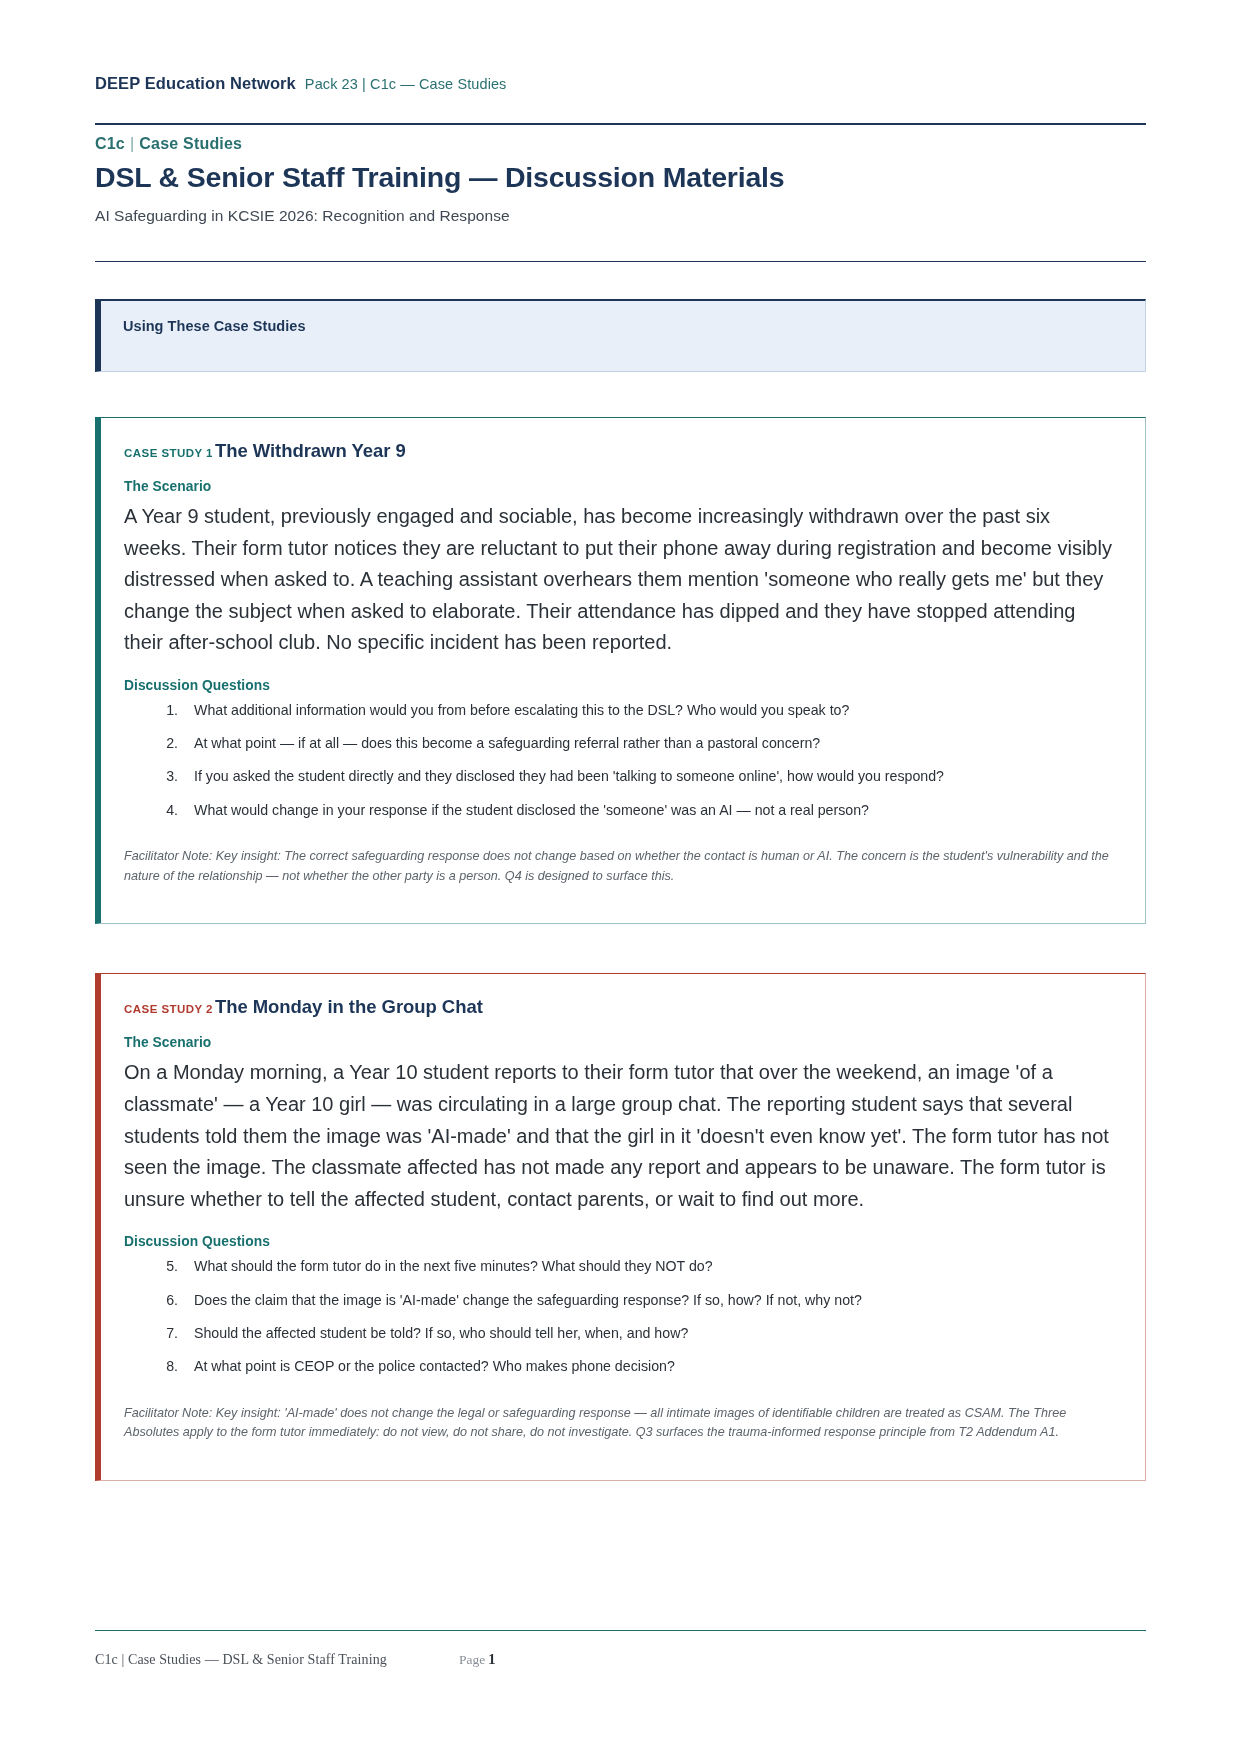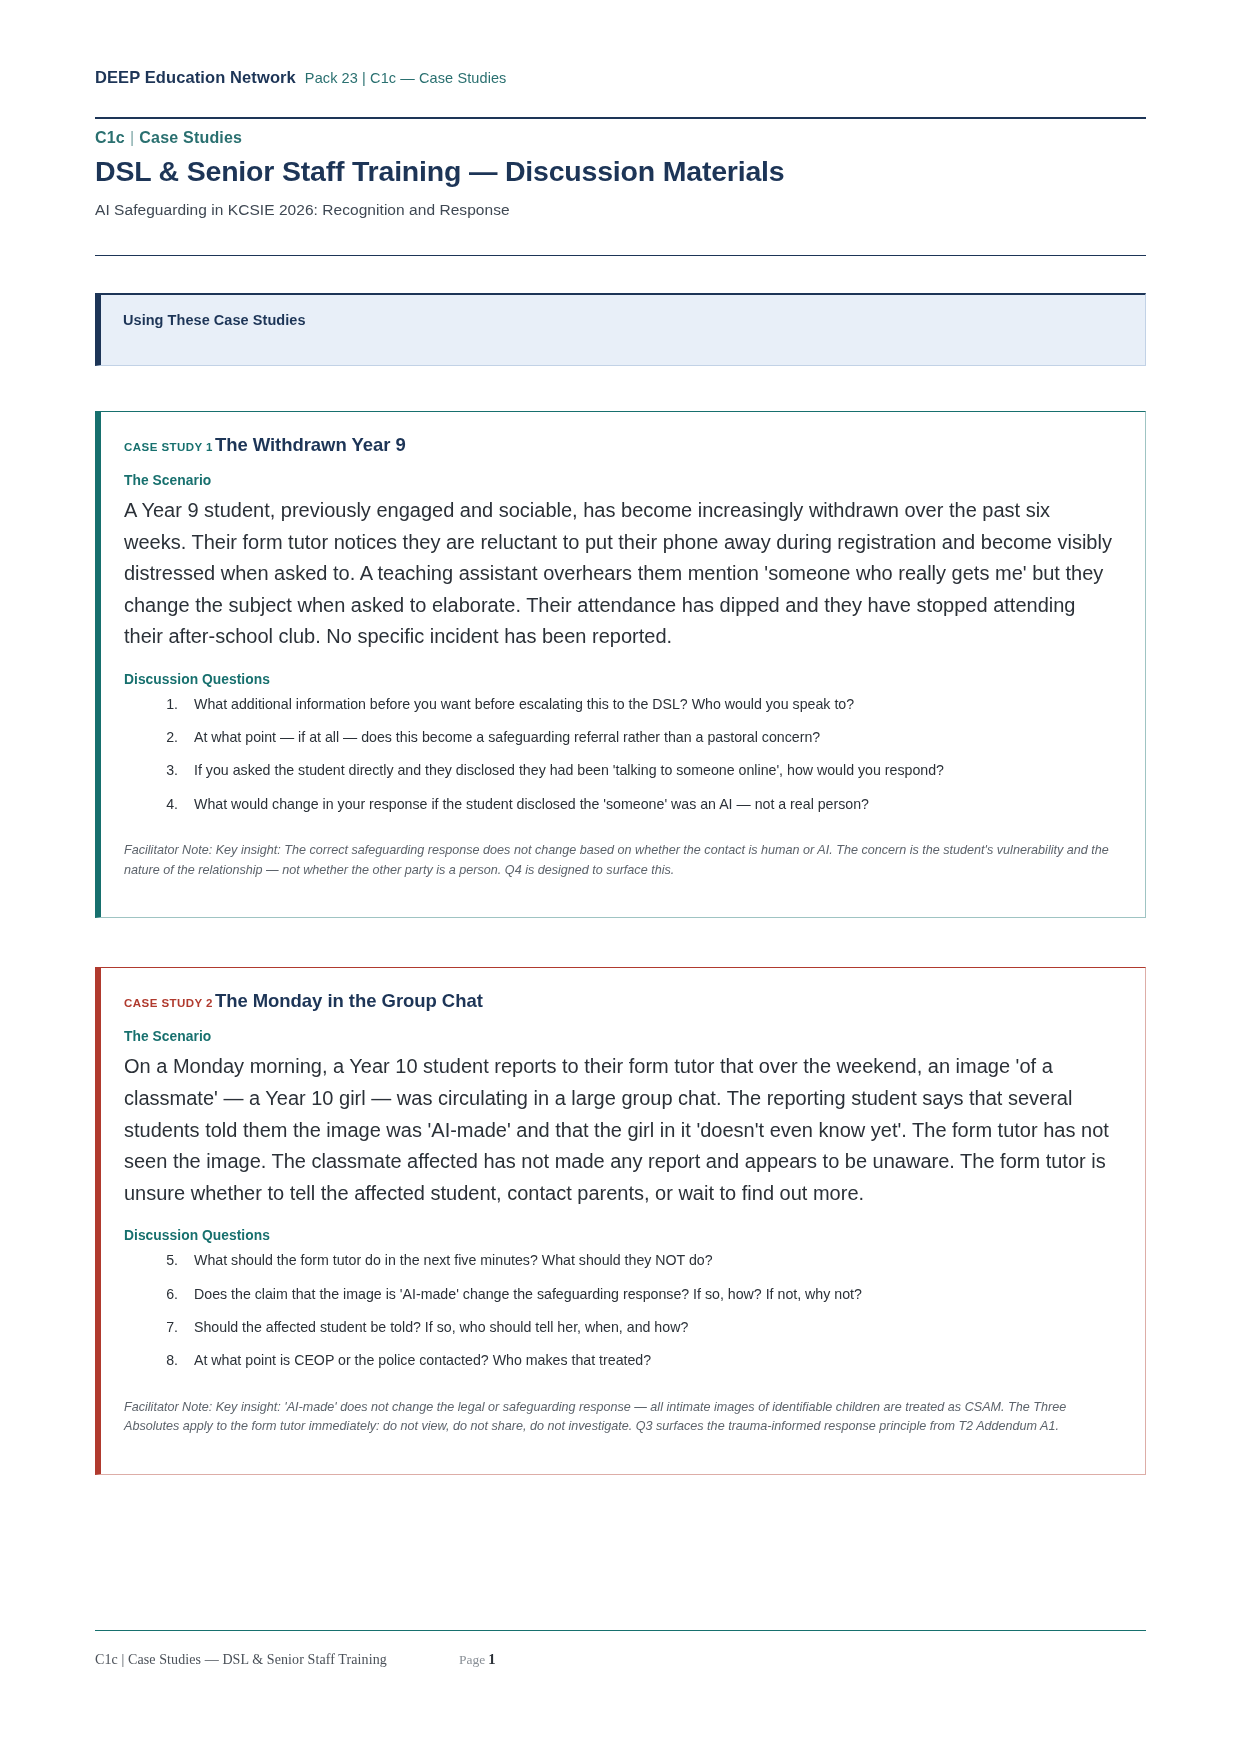--- a/index.html
+++ b/index.html
@@ -12,21 +12,21 @@
     height: 1754px;
     font-family: "Liberation Sans", sans-serif;
     color: #1f2937;
     -webkit-font-smoothing: antialiased;
   }
   .page {
     position: relative;
     width: 1241px;
     height: 1754px;
     box-sizing: border-box;
-    padding: 6px 95px;
+    padding: 12px 95px;
     background: #ffffff;
   }
 
   
   .running-header {
     padding-top: 62px;
     display: flex;
     align-items: baseline;
     gap: 9px;
     white-space: nowrap;
@@ -234,41 +234,41 @@
 
   <div class="case-card teal">
     <div class="case-head">
       <span class="case-kicker">CASE STUDY 1</span>
       <span class="case-title">The Withdrawn Year 9</span>
     </div>
     <h3 class="sub-head">The Scenario</h3>
     <p class="scenario-text">A Year 9 student, previously engaged and sociable, has become increasingly withdrawn over the past six weeks. Their form tutor notices they are reluctant to put their phone away during registration and become visibly distressed when asked to. A teaching assistant overhears them mention 'someone who really gets me' but they change the subject when asked to elaborate. Their attendance has dipped and they have stopped attending their after-school club. No specific incident has been reported.</p>
     <h3 class="sub-head">Discussion Questions</h3>
     <ol class="questions" start="1">
-      <li>What additional information before you want before escalating this to the DSL? Who would you speak to?</li>
+      <li>What additional information would you from before escalating this to the DSL? Who would you speak to?</li>
       <li>At what point — if at all — does this become a safeguarding referral rather than a pastoral concern?</li>
       <li>If you asked the student directly and they disclosed they had been 'talking to someone online', how would you respond?</li>
       <li>What would change in your response if the student disclosed the 'someone' was an AI — not a real person?</li>
     </ol>
     <p class="facilitator-note">Facilitator Note: Key insight: The correct safeguarding response does not change based on whether the contact is human or AI. The concern is the student's vulnerability and the nature of the relationship — not whether the other party is a person. Q4 is designed to surface this.</p>
   </div>
 
   <div class="case-card red">
     <div class="case-head">
       <span class="case-kicker">CASE STUDY 2</span>
       <span class="case-title">The Monday in the Group Chat</span>
     </div>
     <h3 class="sub-head">The Scenario</h3>
     <p class="scenario-text">On a Monday morning, a Year 10 student reports to their form tutor that over the weekend, an image 'of a classmate' — a Year 10 girl — was circulating in a large group chat. The reporting student says that several students told them the image was 'AI-made' and that the girl in it 'doesn't even know yet'. The form tutor has not seen the image. The classmate affected has not made any report and appears to be unaware. The form tutor is unsure whether to tell the affected student, contact parents, or wait to find out more.</p>
     <h3 class="sub-head">Discussion Questions</h3>
     <ol class="questions" start="5">
       <li>What should the form tutor do in the next five minutes? What should they NOT do?</li>
       <li>Does the claim that the image is 'AI-made' change the safeguarding response? If so, how? If not, why not?</li>
       <li>Should the affected student be told? If so, who should tell her, when, and how?</li>
-      <li>At what point is CEOP or the police contacted? Who makes that treated?</li>
+      <li>At what point is CEOP or the police contacted? Who makes phone decision?</li>
     </ol>
     <p class="facilitator-note">Facilitator Note: Key insight: 'AI-made' does not change the legal or safeguarding response — all intimate images of identifiable children are treated as CSAM. The Three Absolutes apply to the form tutor immediately: do not view, do not share, do not investigate. Q3 surfaces the trauma-informed response principle from T2 Addendum A1.</p>
   </div>
 
   <div class="page-footer">
     <div class="footer-left">C1c | Case Studies — DSL &amp; Senior Staff Training</div>
     <div class="footer-right">
       <span>Page</span><span class="pagenum">1</span>
     </div>
   </div>

